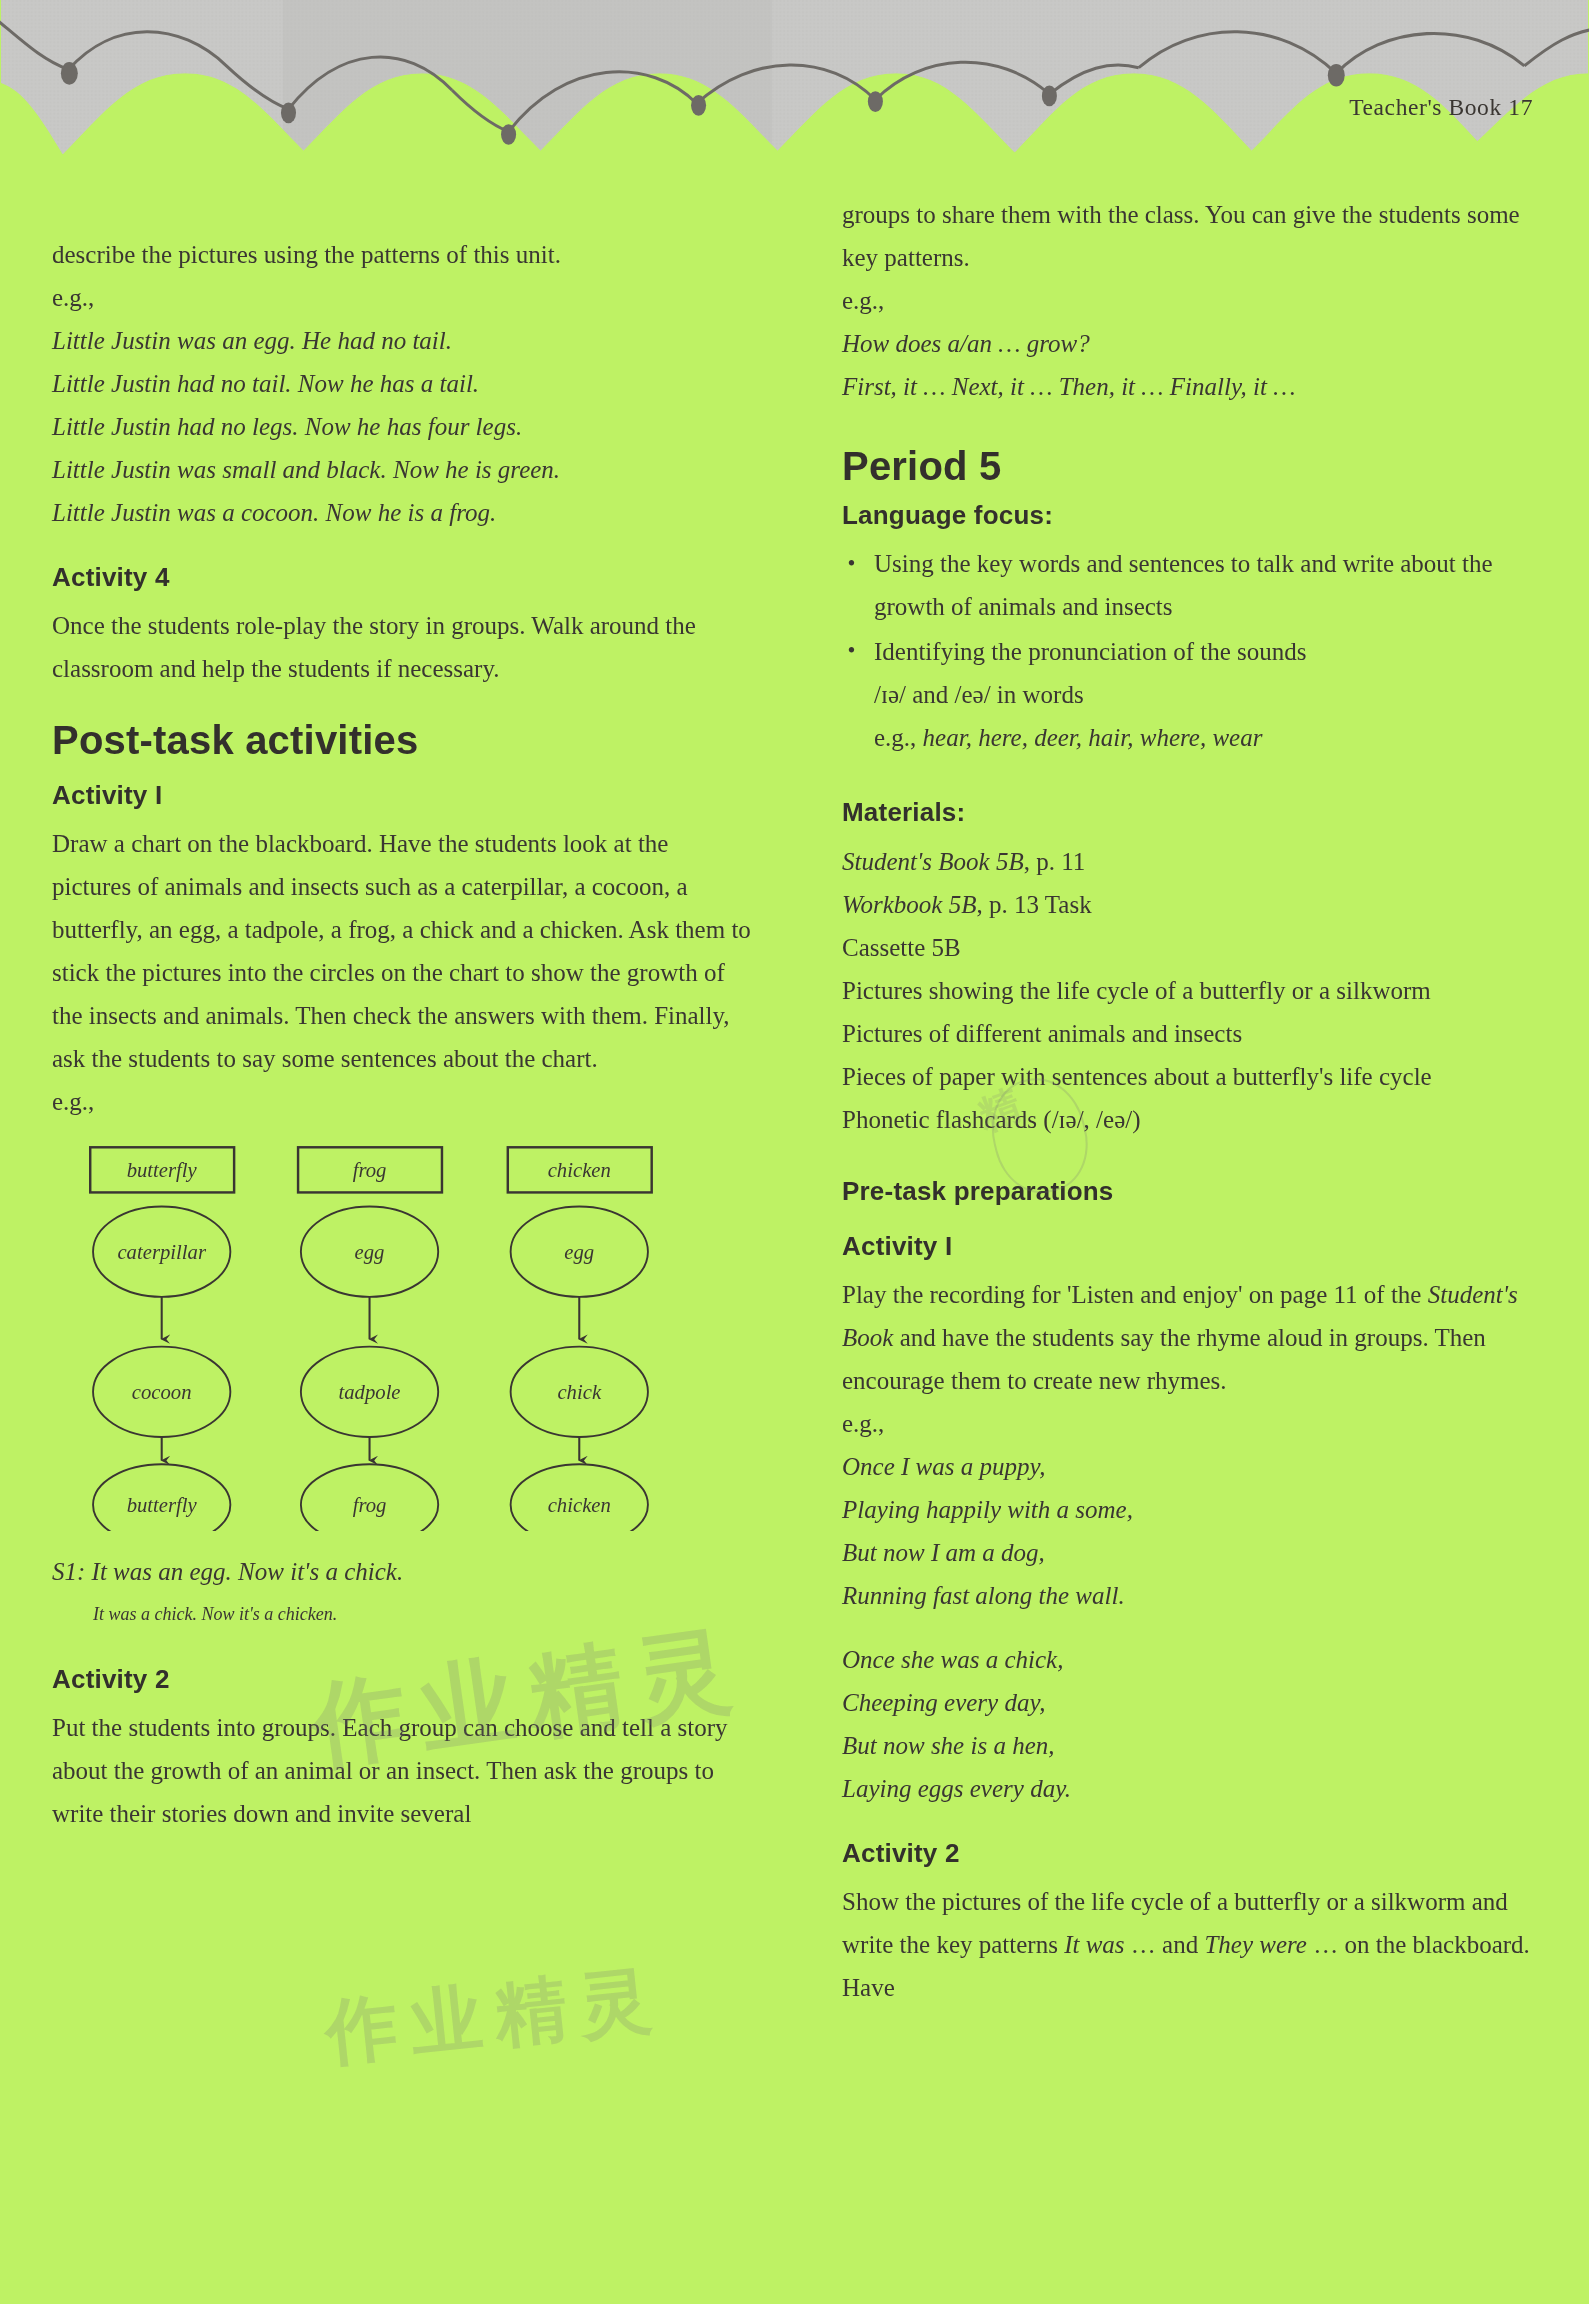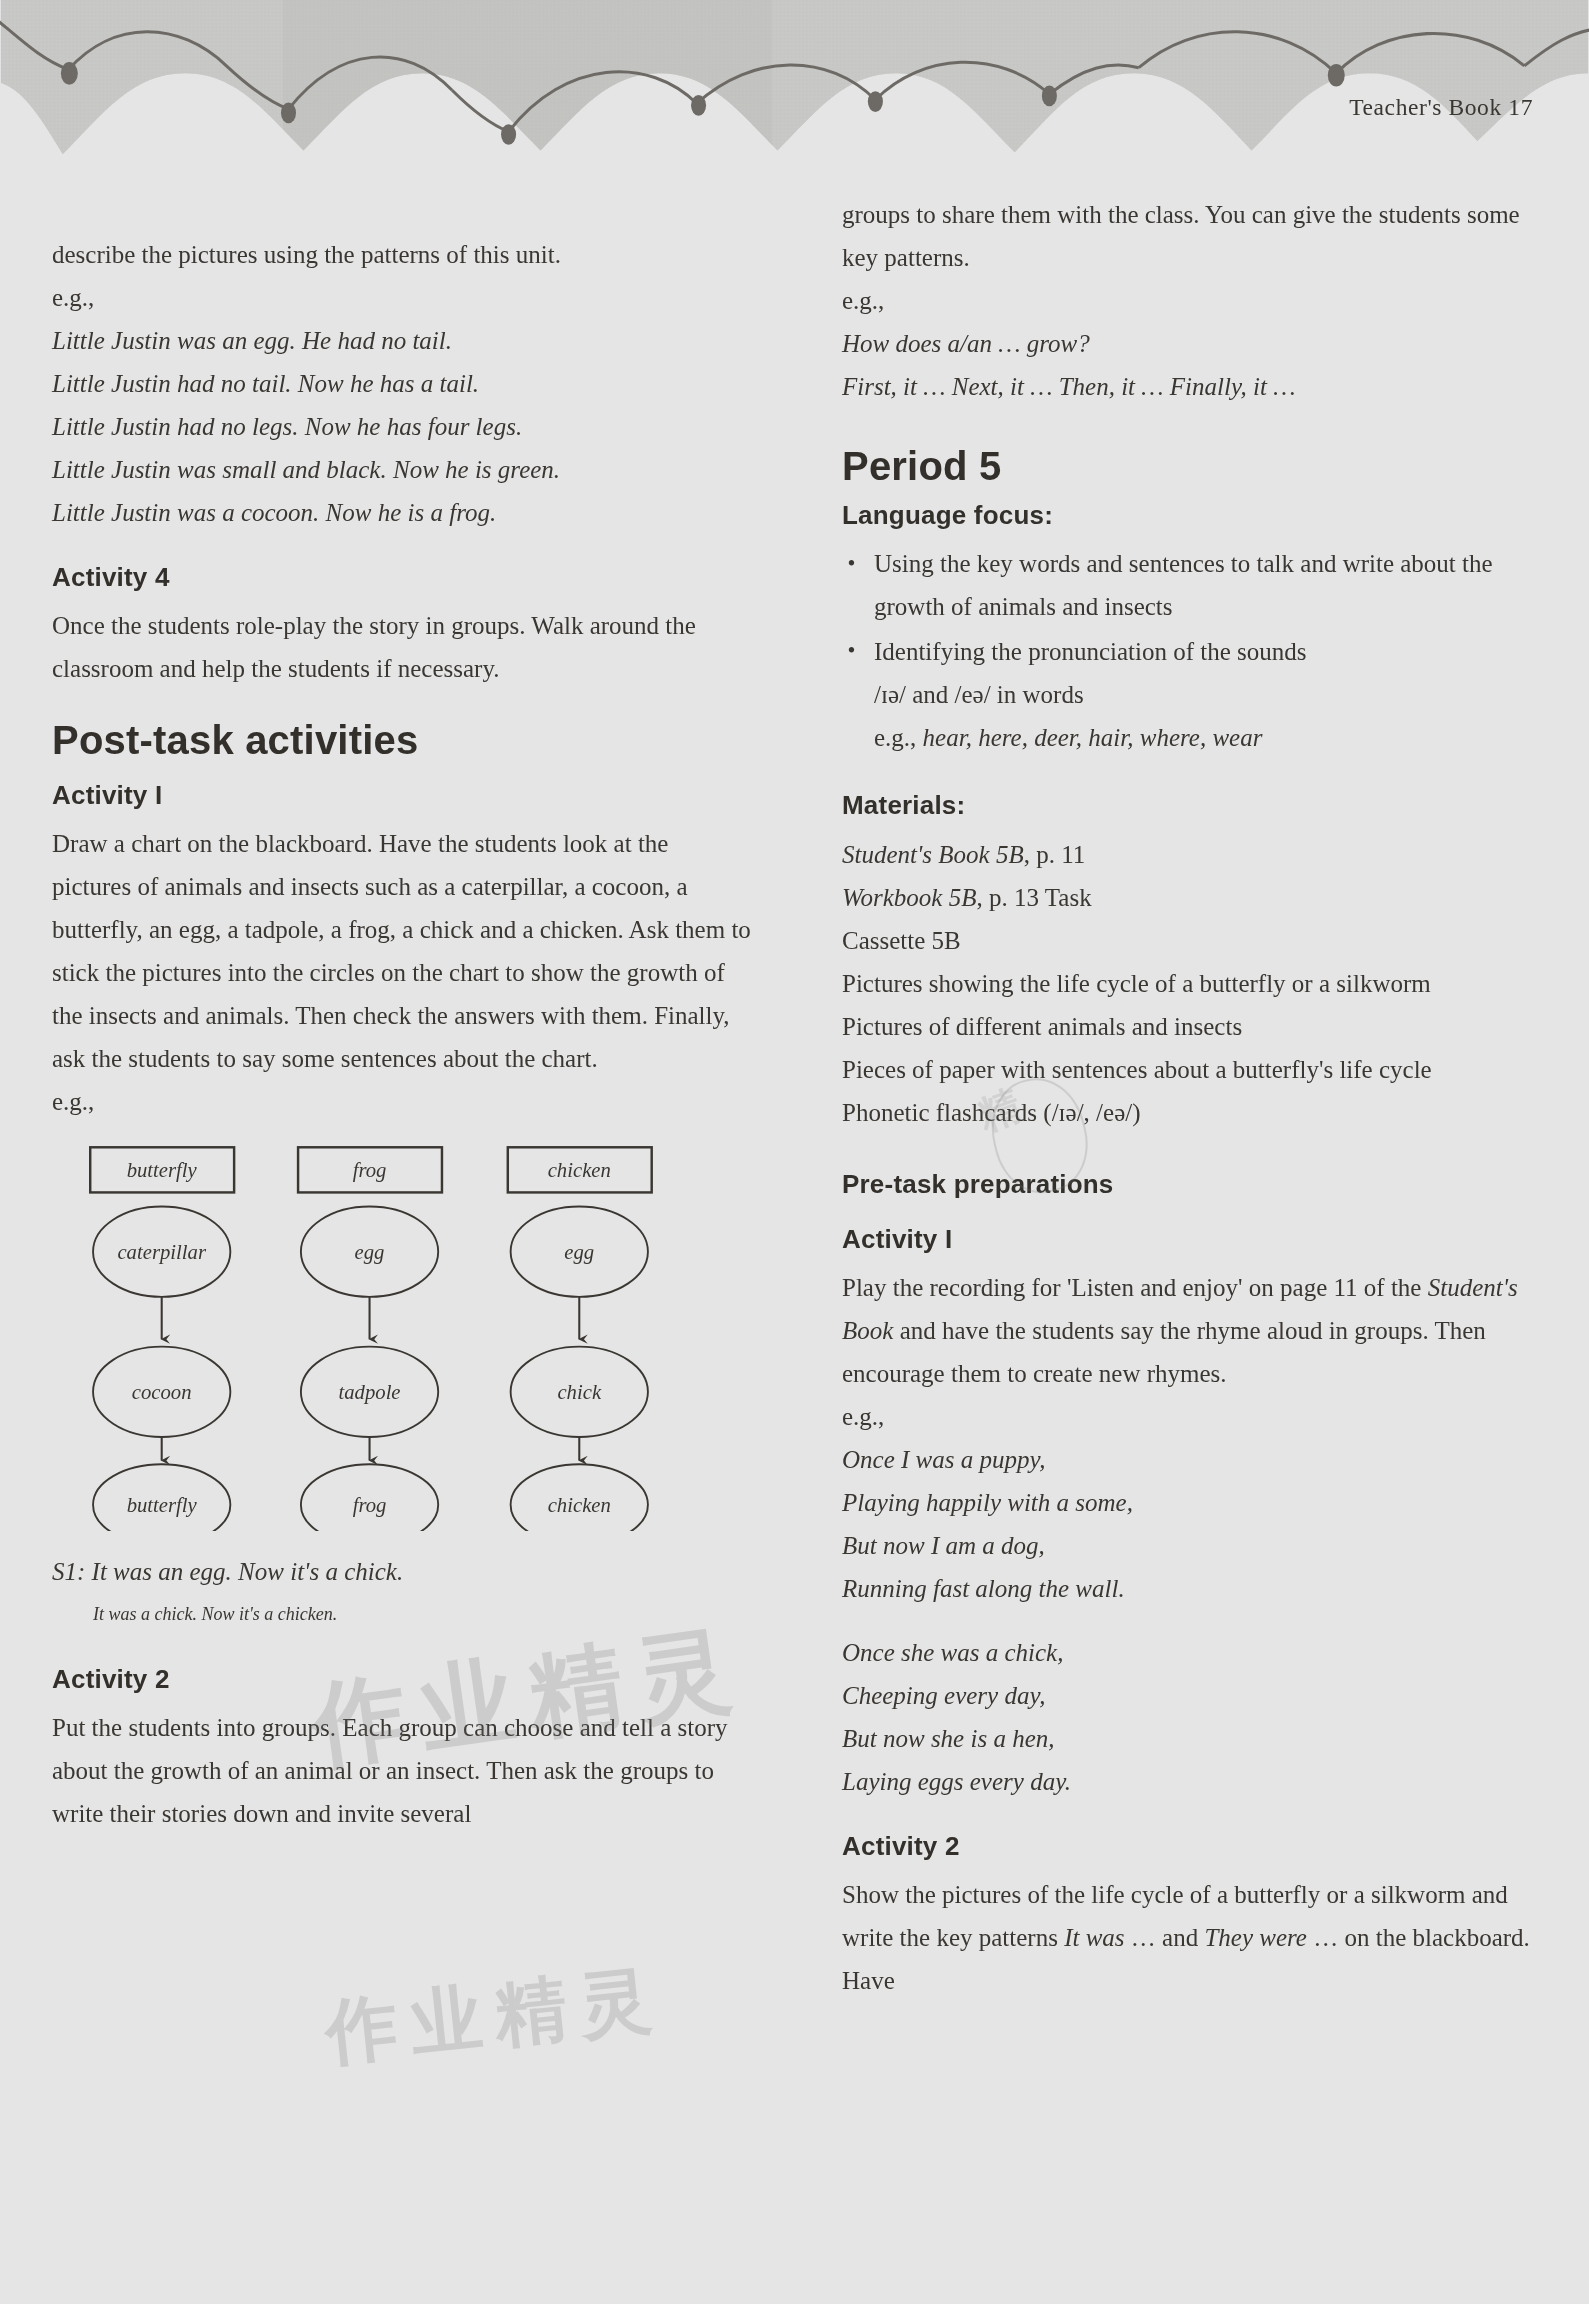--- a/index.html
+++ b/index.html
@@ -4,21 +4,21 @@
 <style>
   html, body {
     margin: 0;
     padding: 0;
     background: #ffffff;
   }
   .page {
     position: relative;
     width: 1589px;
     height: 2304px;
-    background: #e5e5e5;
+    background: #bef264;
     overflow: hidden;
     font-family: "Liberation Serif", "DejaVu Serif", serif;
     color: #3a3632;
   }
 
   
   .header-band {
     position: absolute;
     left: 0; top: 0;
     width: 1589px;
@@ -299,21 +299,21 @@
         <li>
           <span class="bullet">•</span>
           <span>Identifying the pronunciation of the sounds</span>
           <div>/ɪə/ and /eə/ in words</div>
           <div>
             <span>e.g., </span><span class="ital">hear, here, deer, hair, where, wear</span>
           </div>
         </li>
       </ul>
 
-      <h2 class="sec" style="margin-top:28px;">Materials:</h2>
+      <h2 class="sec" style="margin-top:35px;">Materials:</h2>
 
       <div>
         <div class="line"><span class="ital">Student's Book 5B</span><span>, p. 11</span></div>
         <div class="line"><span class="ital">Workbook 5B</span><span>, p. 13 Task</span></div>
         <div class="line"><span>Cassette 5B</span></div>
         <div class="line"><span>Pictures showing the life cycle of a butterfly or a silkworm</span></div>
         <div class="line"><span>Pictures of different animals and insects</span></div>
         <div class="line"><span>Pieces of paper with sentences about a butterfly's life cycle</span></div>
         <div class="line"><span>Phonetic flashcards (/ɪə/, /eə/)</span></div>
       </div>

